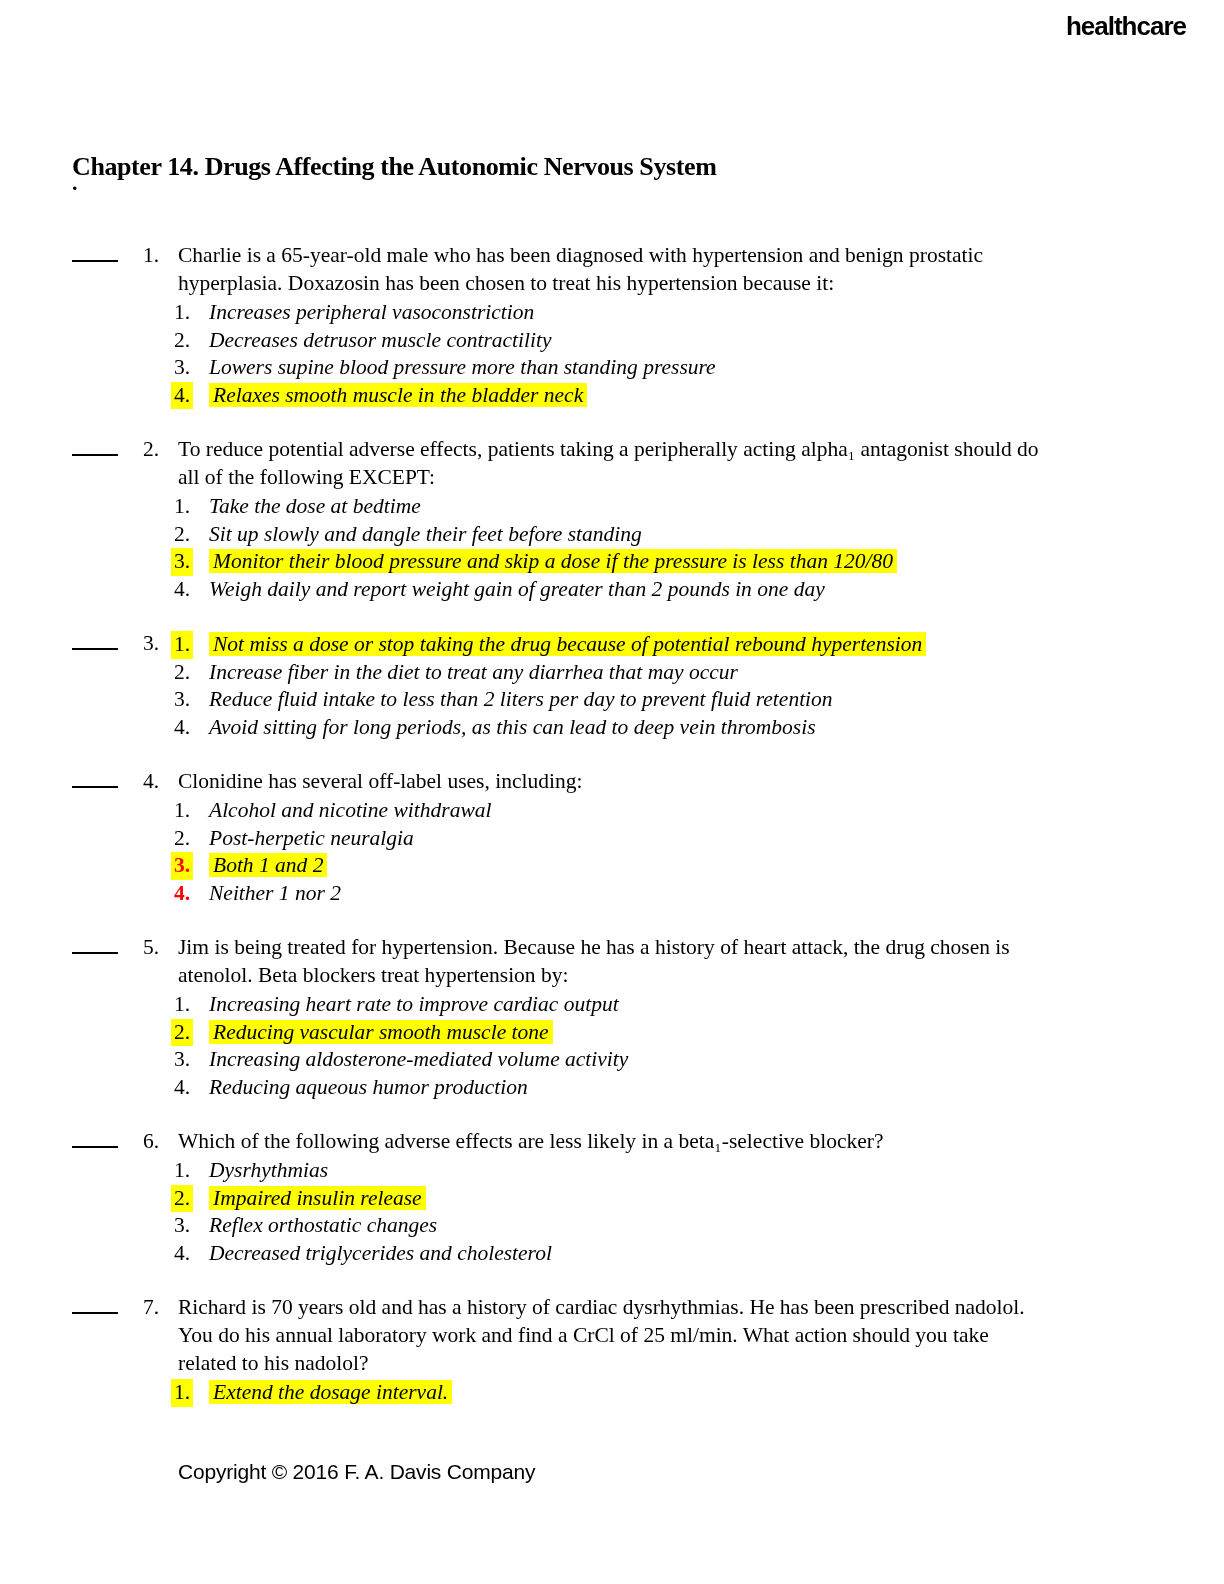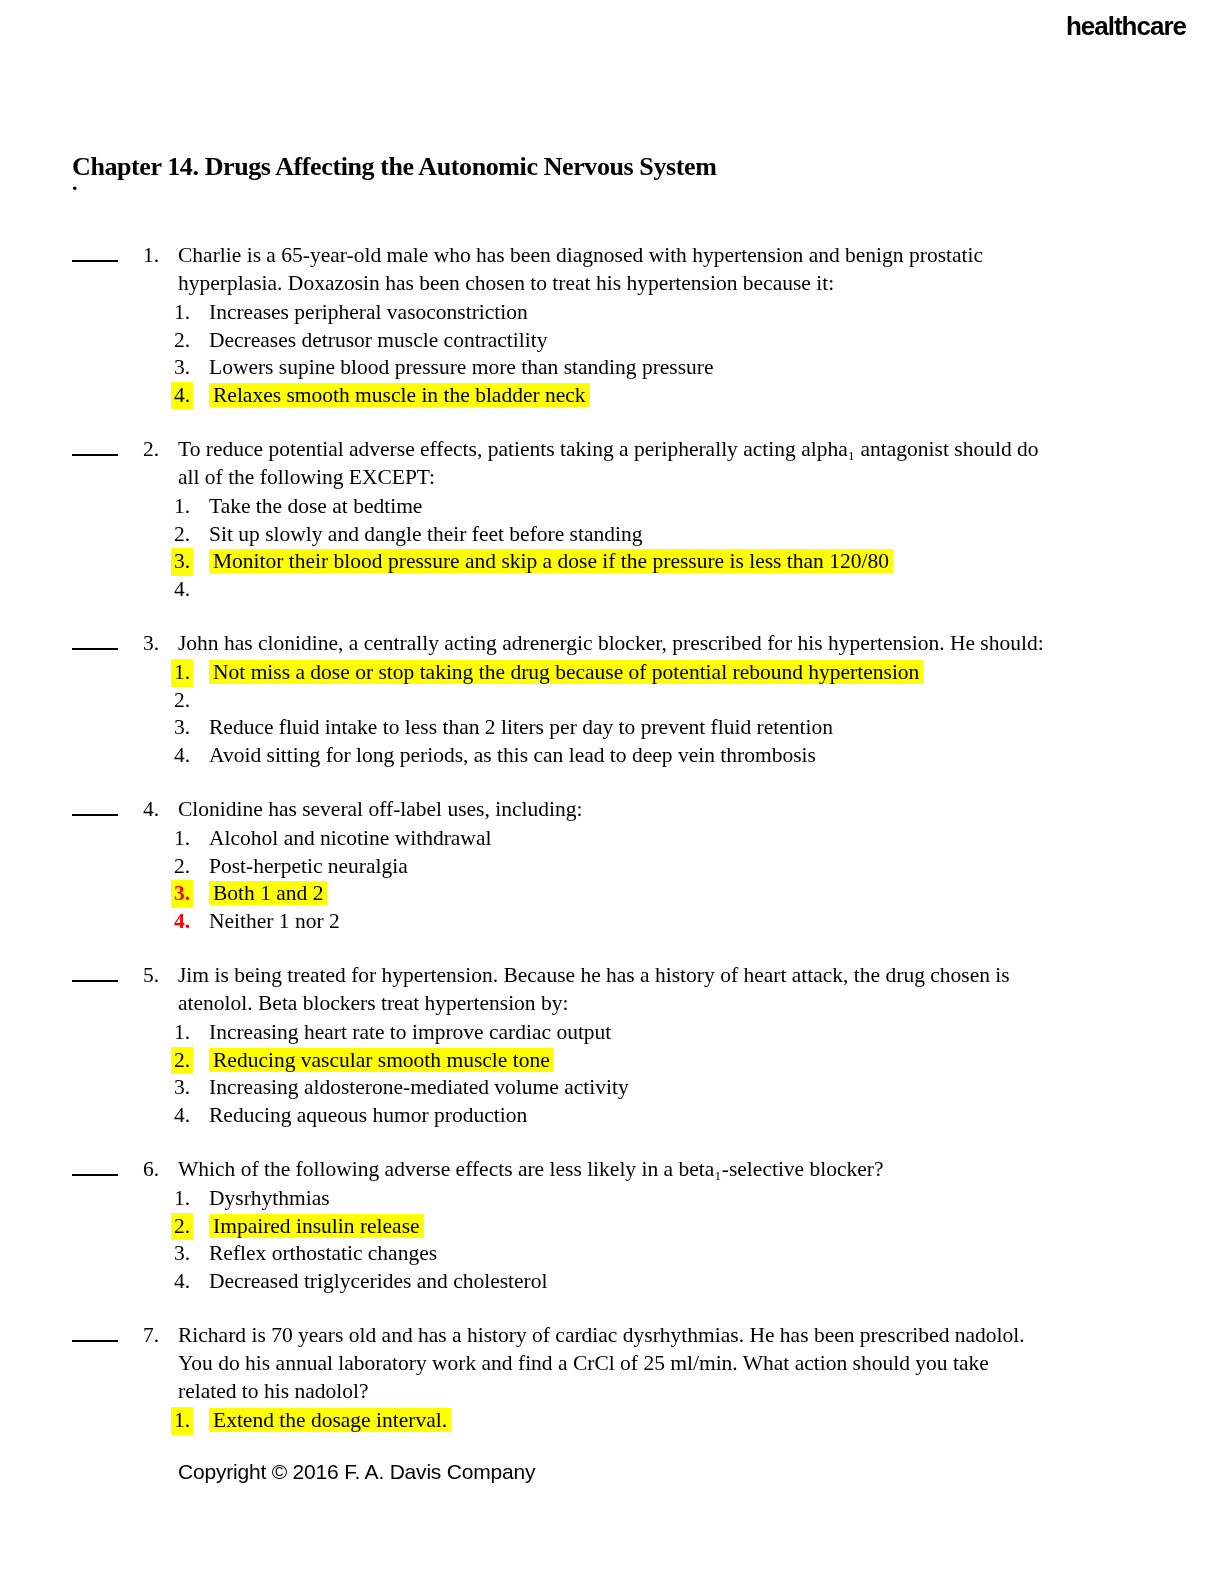--- a/index.html
+++ b/index.html
@@ -77,21 +77,21 @@
   }
   .option{
     display:flex;
     line-height:27.5px;
   }
   .opt-num{
     width:35px;
     flex-shrink:0;
   }
   .opt-num span{display:inline-block;}
-  .opt-text{white-space:nowrap;}
+  .opt-text{white-space:nowrap;font-style:italic;}
   .hl{background:var(--hl);}
   .opt-num .hl{padding:0 3px;margin-left:-3px;}
   .opt-text .hl{padding:0 4px;margin-left:0px;}
   .red{color:var(--red);font-weight:bold;}
   .footer{
     position:absolute;
     left:178px;
     top:1460px;
     font-family:"Liberation Sans","DejaVu Sans",sans-serif;
     font-size:21px;
@@ -146,36 +146,37 @@
             <div class="option">
               <div class="opt-num"><span>2.</span></div>
               <div class="opt-text"><span>Sit up slowly and dangle their feet before standing</span></div>
             </div>
             <div class="option">
               <div class="opt-num"><span class="hl ">3.</span></div>
               <div class="opt-text"><span class="hl">Monitor their blood pressure and skip a dose if the pressure is less than 120/80</span></div>
             </div>
             <div class="option">
               <div class="opt-num"><span>4.</span></div>
+              <div class="opt-text"><span>Weigh daily and report weight gain of greater than 2 pounds in one day</span></div>
             </div>
           </div>
         </div>
       </div>
       <div class="question">
         <div class="q-blank"></div>
         <div class="q-num">3.</div>
         <div class="q-body">
-          <div class="q-line">John has clonidine, a centrally acting adrenergic blocker, prescribed for his hypertension. He should:</div>
           <div class="options">
             <div class="option">
               <div class="opt-num"><span class="hl ">1.</span></div>
               <div class="opt-text"><span class="hl">Not miss a dose or stop taking the drug because of potential rebound hypertension</span></div>
             </div>
             <div class="option">
               <div class="opt-num"><span>2.</span></div>
+              <div class="opt-text"><span>Increase fiber in the diet to treat any diarrhea that may occur</span></div>
             </div>
             <div class="option">
               <div class="opt-num"><span>3.</span></div>
               <div class="opt-text"><span>Reduce fluid intake to less than 2 liters per day to prevent fluid retention</span></div>
             </div>
             <div class="option">
               <div class="opt-num"><span>4.</span></div>
               <div class="opt-text"><span>Avoid sitting for long periods, as this can lead to deep vein thrombosis</span></div>
             </div>
           </div>

